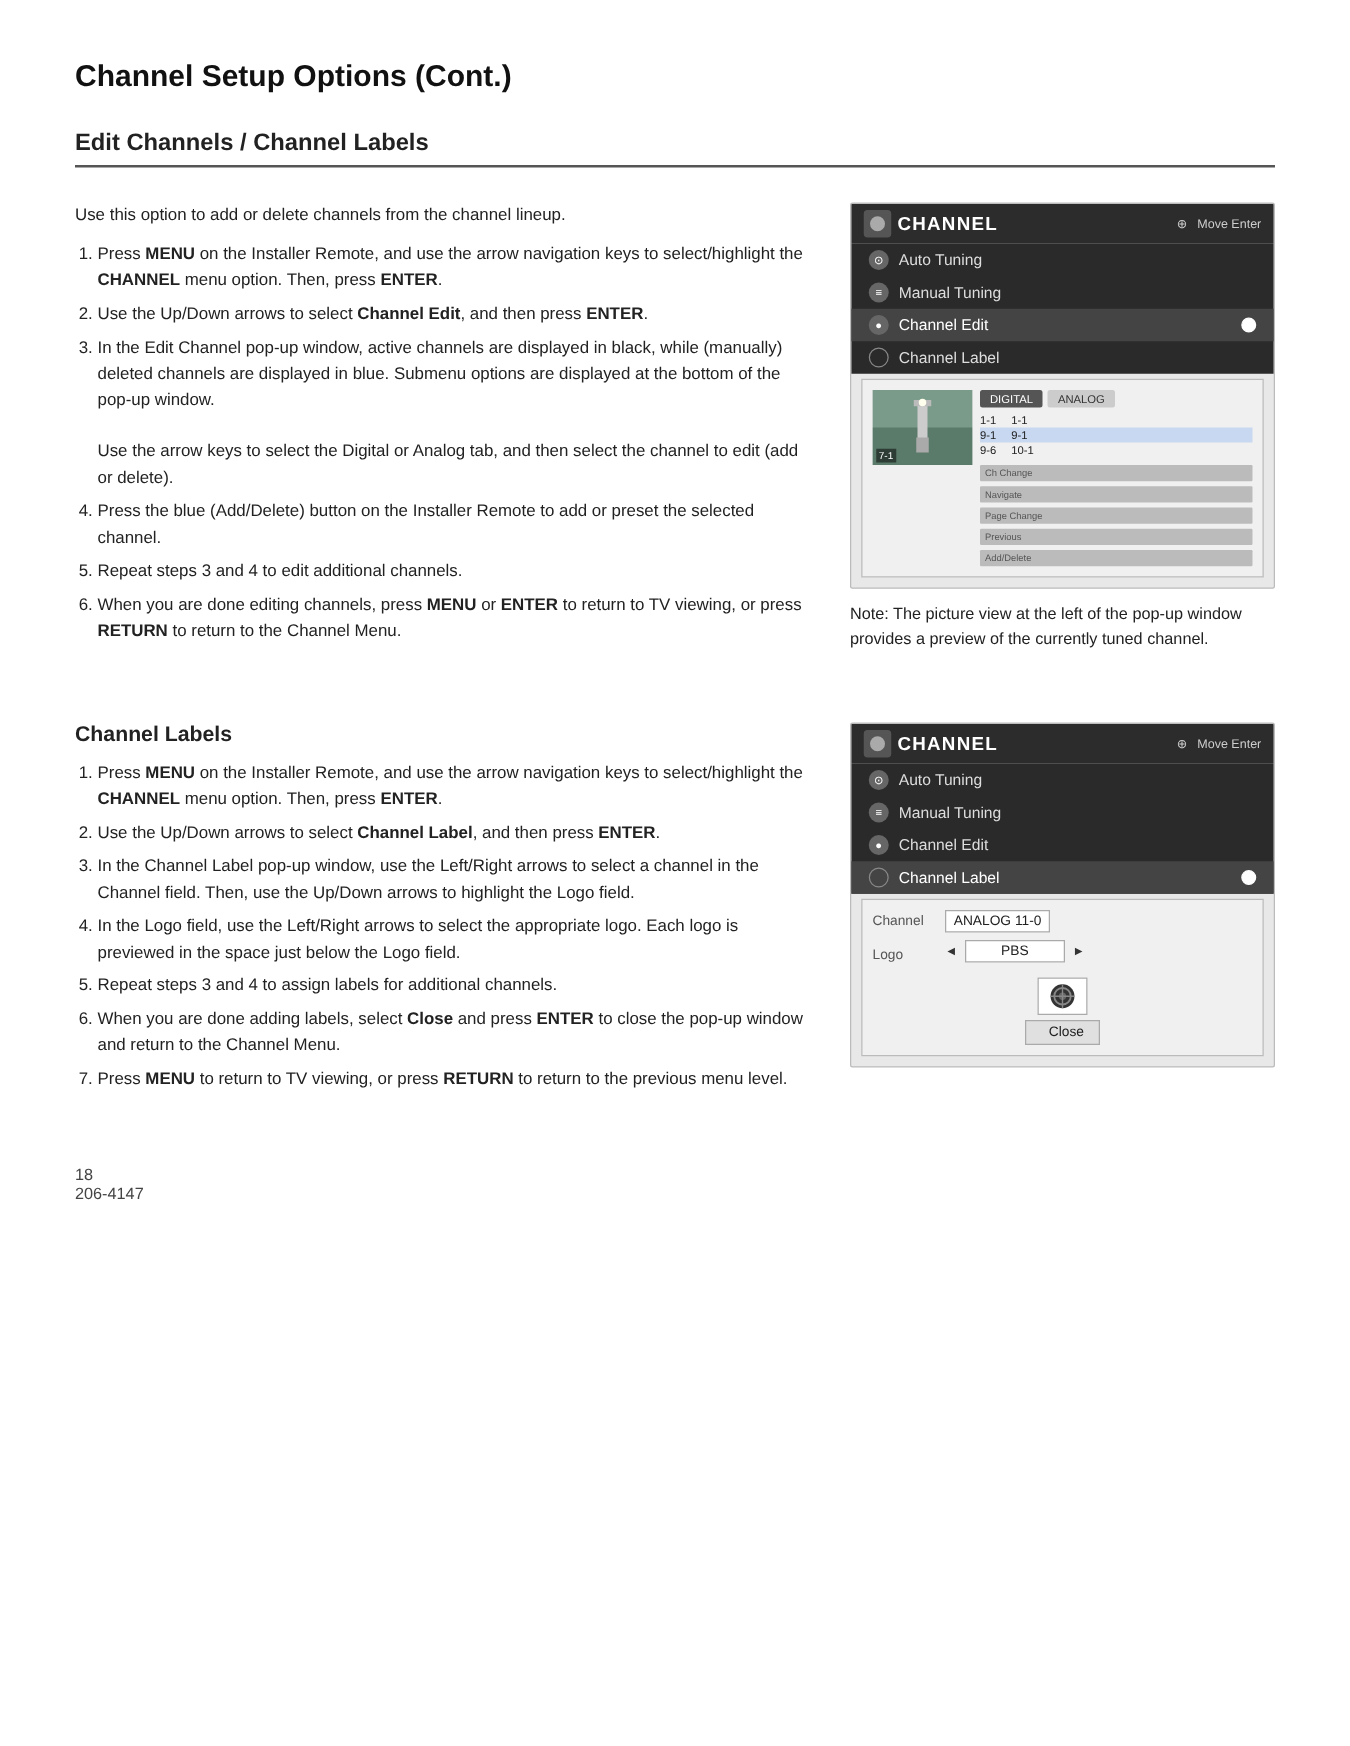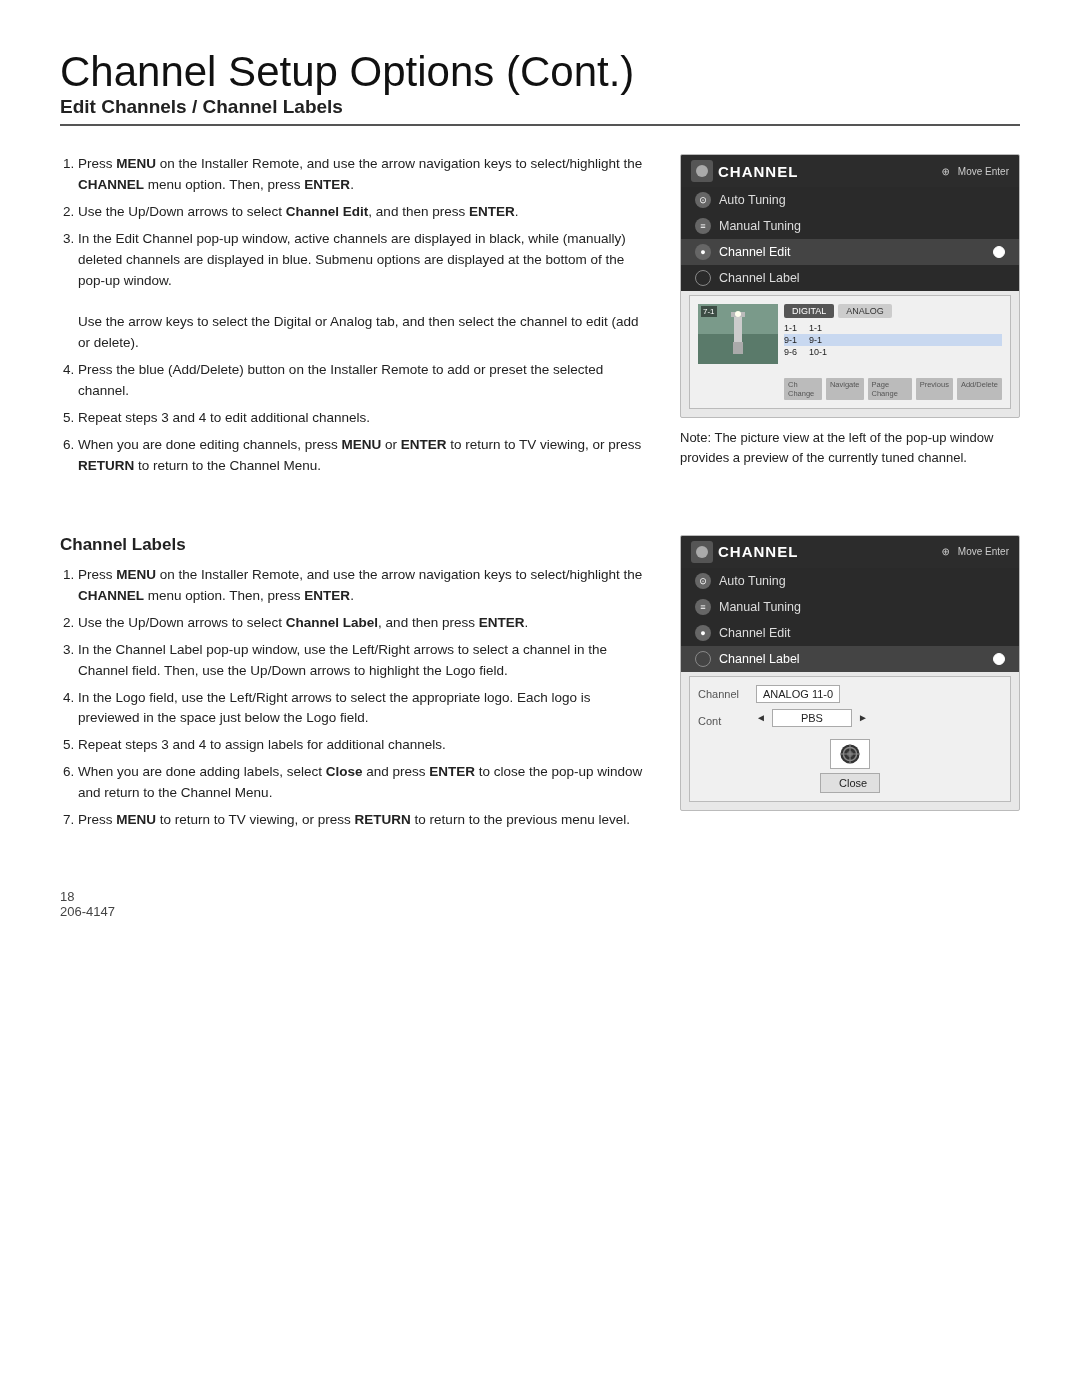--- a/index.html
+++ b/index.html
@@ -8,22 +8,23 @@
       font-size: 14px;
       color: #222;
       background: #fff;
       width: 1080px;
       min-height: 1397px;
       padding: 48px 60px 48px 60px;
     }
 
     
     .page-title {
-      font-size: 42px;
-      font-weight: normal;
+      font-size: 24px;
+      font-weight: bold;
+      margin-bottom: 28px;
       color: #111;
     }
 
     
     .section-heading {
       font-size: 19px;
       font-weight: bold;
       border-bottom: 2px solid #555;
       padding-bottom: 6px;
       margin-bottom: 28px;
@@ -178,21 +179,21 @@
       background: #888;
       position: relative;
       flex-shrink: 0;
       overflow: hidden;
     }
     .channel-preview-img {
       width: 100%;
       height: 100%;
       background: linear-gradient(135deg, #6a8a7a 0%, #7a9a8a 40%, #5a7a6a 100%);
       display: flex;
-      align-items: flex-start;
+      align-items: flex-end;
       justify-content: flex-start;
       padding: 2px 3px;
     }
     .channel-preview-label {
       color: #fff;
       font-size: 8px;
       background: rgba(0,0,0,0.5);
       padding: 1px 2px;
     }
     .channel-list-area {
@@ -223,23 +224,24 @@
       display: flex;
       gap: 12px;
       padding: 1px 0;
     }
     .channel-row.highlighted {
       background: #c8d8f0;
     }
     .channel-bottom-bar {
       display: flex;
       gap: 4px;
-      margin-top: 20px;
+      margin-top: 6px;
       font-size: 8px;
       color: #555;
+      flex-direction: column;
     }
     .channel-bottom-btn {
       background: #bbb;
       padding: 2px 4px;
       border-radius: 1px;
       font-size: 7.5px;
     }
 
     
     .channel-label-popup {
@@ -318,20 +320,21 @@
   </style>
 </head>
 <body>
 
 <h1 class="page-title">Channel Setup Options (Cont.)</h1>
 
 <h2 class="section-heading">Edit Channels / Channel Labels</h2>
 
 <div class="two-col">
   <div class="col-left">
+    <p>Use this option to add or delete channels from the channel lineup.</p>
     <ol>
       <li>Press <b>MENU</b> on the Installer Remote, and use the arrow navigation keys to select/highlight the <b>CHANNEL</b> menu option. Then, press <b>ENTER</b>.</li>
       <li>Use the Up/Down arrows to select <b>Channel Edit</b>, and then press <b>ENTER</b>.</li>
       <li>In the Edit Channel pop-up window, active channels are displayed in black, while (manually) deleted channels are displayed in blue. Submenu options are displayed at the bottom of the pop-up window.<br><br>Use the arrow keys to select the Digital or Analog tab, and then select the channel to edit (add or delete).</li>
       <li>Press the blue (Add/Delete) button on the Installer Remote to add or preset the selected channel.</li>
       <li>Repeat steps 3 and 4 to edit additional channels.</li>
       <li>When you are done editing channels, press <b>MENU</b> or <b>ENTER</b> to return to TV viewing, or press <b>RETURN</b> to return to the Channel Menu.</li>
     </ol>
   </div>
   <div class="col-right">
@@ -473,21 +476,21 @@
           <div class="selected-dot filled"></div>
         </div>
       </div>
 
       <div class="channel-label-popup">
         <div class="label-row">
           <span class="label-key">Channel</span>
           <span class="label-val">ANALOG 11-0</span>
         </div>
         <div class="label-row">
-          <span class="label-key">Cont</span>
+          <span class="label-key">Logo</span>
           <div class="label-logo-row">
             <span class="label-arrow">◄</span>
             <span class="label-val">PBS</span>
             <span class="label-arrow">►</span>
           </div>
         </div>
 
         <div class="logo-display">
           <svg viewBox="0 0 30 30" xmlns="http://www.w3.org/2000/svg">
             <circle cx="15" cy="15" r="13" fill="#333"></circle>

